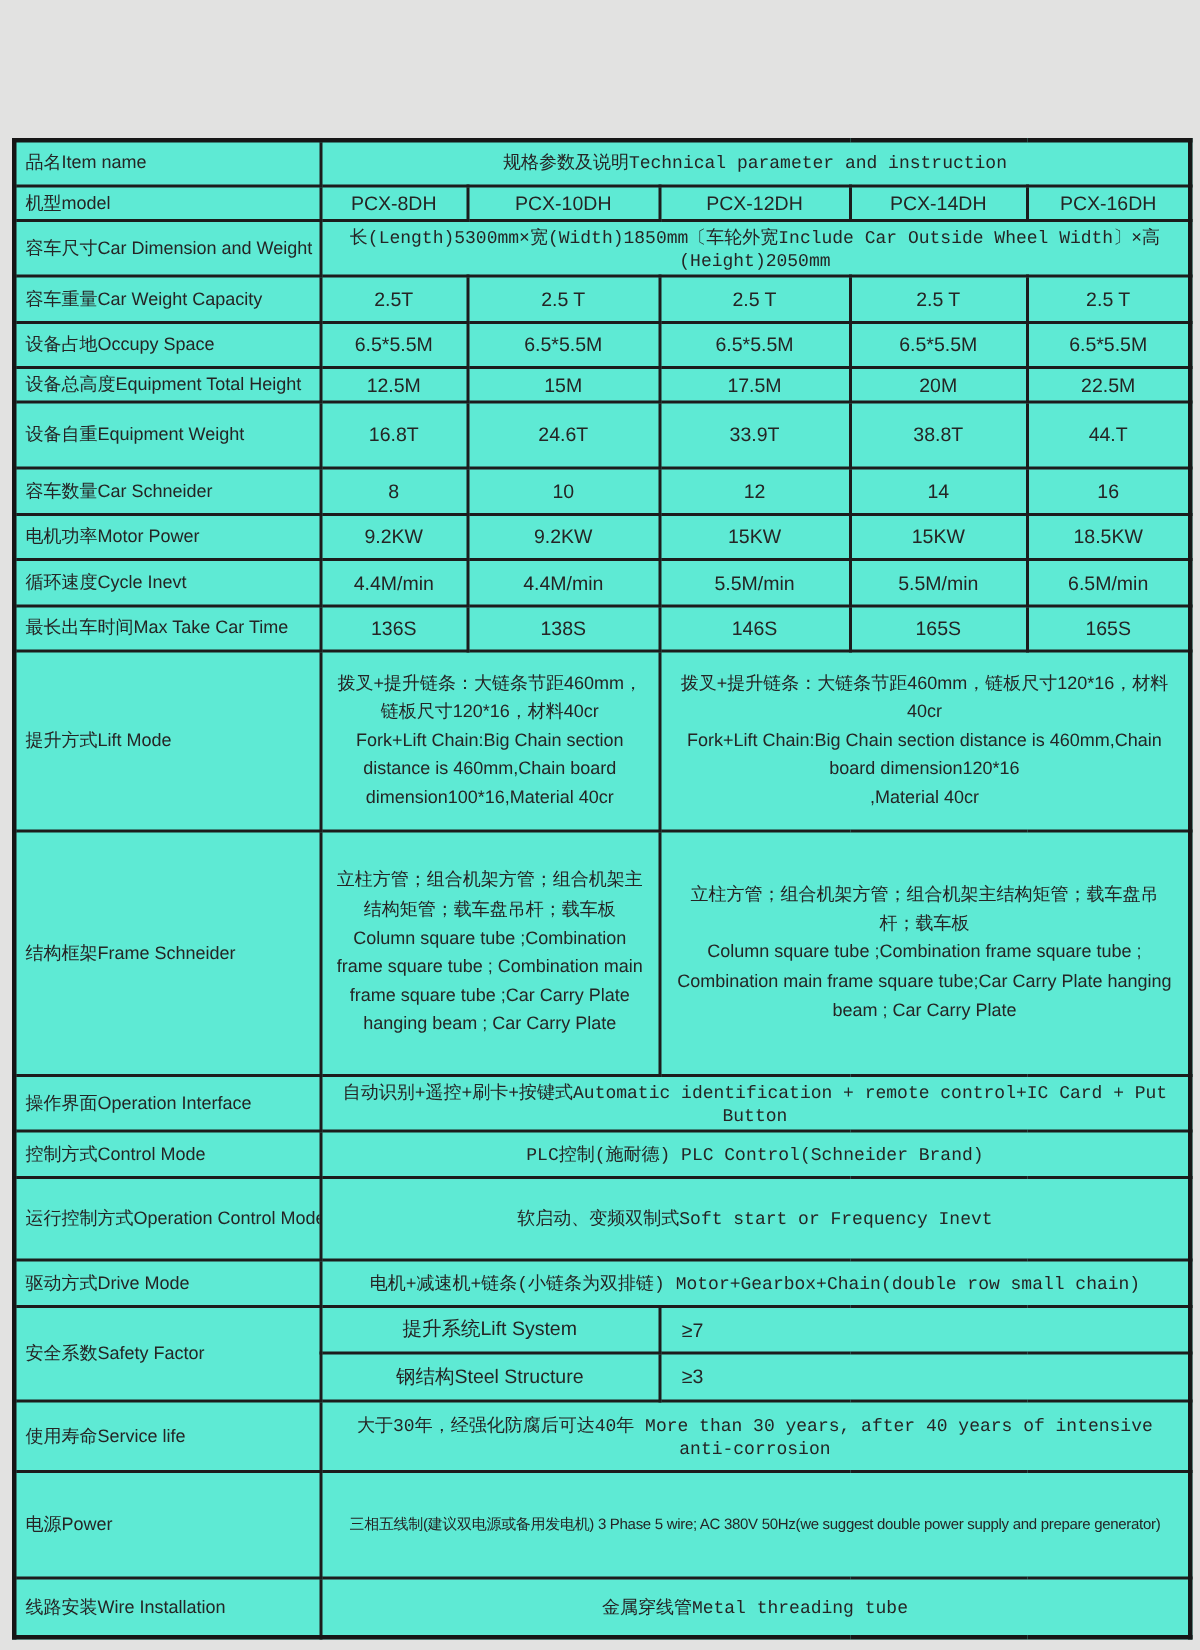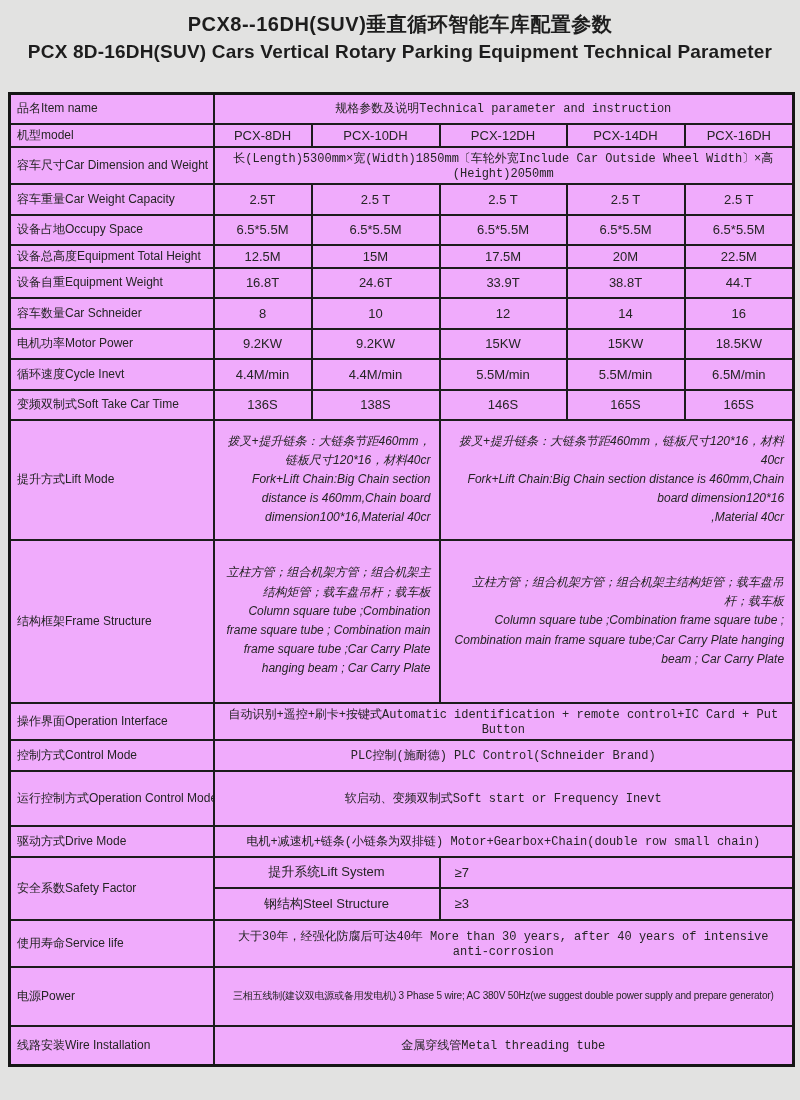--- a/index.html
+++ b/index.html
@@ -18,60 +18,55 @@
     letter-spacing: 0.5px; color: #1d1d1d;
   }
   .title-en {
     font-size: 19px; font-weight: 700; margin: 3px 0 0 0;
     letter-spacing: 0.2px; color: #1d1d1d;
   }
   table.spec {
     position: absolute; left: 8px; top: 92px;
     width: 784px;
     border-collapse: collapse;
-    background: #f0abfc;
+    background: #5eead4;
     table-layout: fixed;
   }
   table.spec { border: 3px solid #161616; }
   td {
     border: 2px solid #1c1c1c;
     font-size: 13px;
     text-align: center;
     vertical-align: middle;
     padding: 2px 4px;
     overflow: hidden;
   }
   td.label {
     text-align: left;
     padding: 2px 2px 2px 6px;
     font-size: 12px;
     white-space: nowrap;
   }
   td.center-val { font-size: 12px; font-family: Liberation Mono, monospace; }
   td.small-val { font-size: 10px; letter-spacing: -0.2px; padding: 18px 2px; }
   td.longtext {
-    text-align: right;
+    text-align: center;
     font-size: 12px;
     line-height: 1.6;
     white-space: pre-line;
     padding: 8px 8px;
     vertical-align: middle;
-    font-style: italic;
   }
   td.sub-val { text-align: left; padding-left: 14px; font-size: 13px; }
 </style>
 </head>
 <body>
 
 <div class="page">
 
-  <div class="titles">
-    <div class="title-cn">PCX8--16DH(SUV)垂直循环智能车库配置参数</div>
-    <div class="title-en">PCX 8D-16DH(SUV) Cars Vertical Rotary Parking Equipment Technical Parameter</div>
-  </div>
 
   <table class="spec">
     <colgroup>
       <col style="width:204px">
         <col style="width:98px">
         <col style="width:128px">
       <col style="width:127px">
         <col style="width:118px">
         <col style="width:109px">
     </colgroup>
@@ -109,21 +104,21 @@
         <td>6.5*5.5M</td>
       </tr>
       <tr style="height:16px">
         <td class="label">设备总高度Equipment Total Height</td>
         <td>12.5M</td>
         <td>15M</td>
         <td>17.5M</td>
         <td>20M</td>
         <td>22.5M</td>
       </tr>
-      <tr style="height:30px">
+      <tr style="height:44px">
         <td class="label">设备自重Equipment Weight</td>
         <td>16.8T</td>
         <td>24.6T</td>
         <td>33.9T</td>
         <td>38.8T</td>
         <td>44.T</td>
       </tr>
       <tr style="height:31px">
         <td class="label">容车数量Car Schneider</td>
         <td>8</td>
@@ -142,37 +137,37 @@
       </tr>
       <tr style="height:31px">
         <td class="label">循环速度Cycle Inevt</td>
         <td>4.4M/min</td>
         <td>4.4M/min</td>
         <td>5.5M/min</td>
         <td>5.5M/min</td>
         <td>6.5M/min</td>
       </tr>
       <tr style="height:30px">
-        <td class="label">变频双制式Soft Take Car Time</td>
+        <td class="label">最长出车时间Max Take Car Time</td>
         <td>136S</td>
         <td>138S</td>
         <td>146S</td>
         <td>165S</td>
         <td>165S</td>
       </tr>
       <tr style="height:120px">
         <td class="label">提升方式Lift Mode</td>
         <td colspan="2" class="longtext">拨叉+提升链条：大链条节距460mm，链板尺寸120*16，材料40cr
 Fork+Lift Chain:Big Chain section distance is 460mm,Chain board dimension100*16,Material 40cr</td>
         <td colspan="3" class="longtext">拨叉+提升链条：大链条节距460mm，链板尺寸120*16，材料40cr
 Fork+Lift Chain:Big Chain section distance is 460mm,Chain board dimension120*16
 ,Material 40cr</td>
       </tr>
       <tr style="height:163px">
-        <td class="label">结构框架Frame Structure</td>
+        <td class="label">结构框架Frame Schneider</td>
         <td colspan="2" class="longtext">立柱方管；组合机架方管；组合机架主结构矩管；载车盘吊杆；载车板
 Column square tube ;Combination frame square tube ; Combination main frame square tube ;Car Carry Plate hanging beam ; Car Carry Plate</td>
         <td colspan="3" class="longtext">立柱方管；组合机架方管；组合机架主结构矩管；载车盘吊杆；载车板
 Column square tube ;Combination frame square tube ;
 Combination main frame square tube;Car Carry Plate hanging beam ; Car Carry Plate</td>
       </tr>
       <tr style="height:31px">
         <td class="label">操作界面Operation Interface</td>
         <td colspan="5" class="center-val">自动识别+遥控+刷卡+按键式Automatic identification + remote control+IC Card + Put Button</td>
       </tr>
@@ -194,21 +189,21 @@
         <td colspan="3" class="sub-val">≥7</td>
       </tr>
       <tr style="height:32px">
         <td colspan="2">钢结构Steel Structure</td>
         <td colspan="3" class="sub-val">≥3</td>
       </tr>
       <tr style="height:47px">
         <td class="label">使用寿命Service life</td>
         <td colspan="5" class="center-val">大于30年，经强化防腐后可达40年  More than 30 years, after 40 years of intensive anti-corrosion</td>
       </tr>
-      <tr style="height:59px">
+      <tr style="height:71px">
         <td class="label">电源Power</td>
         <td colspan="5" class="small-val">三相五线制(建议双电源或备用发电机)   3 Phase 5 wire; AC 380V 50Hz(we suggest double power supply and prepare generator)</td>
       </tr>
       <tr style="height:40px">
         <td class="label">线路安装Wire Installation</td>
         <td colspan="5" class="center-val">金属穿线管Metal threading tube</td>
       </tr>
     </tbody>
   </table>
 

